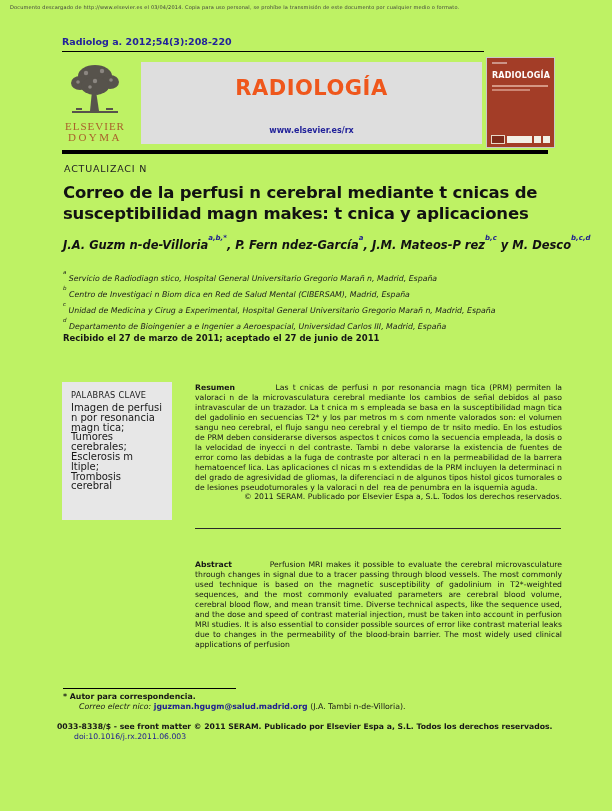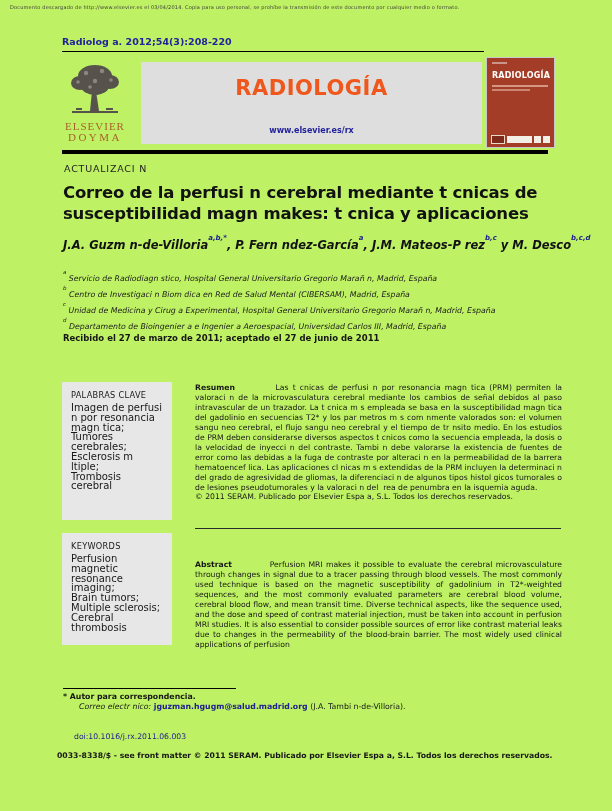--- a/index.html
+++ b/index.html
@@ -52,32 +52,32 @@
   .kw-en{top:533px;height:112px;}
   .kw-head{font-size:8.2px;letter-spacing:.3px;margin-bottom:3px;color:#191919;}
   .kw-item{font-size:10px;line-height:9.8px;color:#191919;}
 
   .abs{position:absolute;left:195px;width:367px;text-align:justify;font-size:7.7px;
        line-height:9.95px;color:#161616;}
   .abs-es{top:383px;}
   .abs-en{top:560px;}
   .abs-label{font-weight:700;}
   .abs-body{white-space:pre-wrap;margin-left:28px;}
-  .abs-copy{text-align:left;}
+  .abs-copy{text-align:right;}
 
   .divider{position:absolute;top:528px;left:195px;width:366px;height:1px;background:#2a2a2a;}
   .en-title{position:absolute;top:537px;left:195px;width:367px;font-size:8.1px;font-weight:700;
             line-height:10.5px;color:#161616;}
 
   .foot-rule{position:absolute;top:688px;left:63px;width:173px;height:1px;background:#000;}
   .corr{position:absolute;top:692px;left:63px;font-size:7.8px;font-weight:700;color:#161616;}
   .email-line{position:absolute;top:701.5px;left:71px;font-size:7.8px;color:#161616;}
   .email-label{font-style:italic;padding-left:8px;}
   .email{color:#21218f;font-weight:700;margin-top:12px;}
-  .issn{position:absolute;top:722px;left:57px;font-size:7.7px;font-weight:700;color:#161616;margin-top:29px;}
+  .issn{position:absolute;top:722px;left:57px;font-size:7.7px;font-weight:700;color:#161616;}
   .doi{position:absolute;top:731.5px;left:74px;font-size:7.7px;font-weight:400;color:#21218f;}
 </style>
 </head>
 <body>
 
 <div class="page">
 
   <div class="watermark">Documento descargado de http://www.elsevier.es el 03/04/2014. Copia para uso personal, se prohíbe la transmisión de este documento por cualquier medio o formato.</div>
 
   <div class="citation">Radiolog a. 2012;54(3):208-220</div>
@@ -153,29 +153,20 @@
   <div class="kwbox kw-es">
     <div class="kw-head">PALABRAS CLAVE</div>
     <div>
         <div class="kw-item">Imagen de perfusi n por resonancia magn tica;</div>
         <div class="kw-item">Tumores cerebrales;</div>
         <div class="kw-item">Esclerosis m ltiple;</div>
         <div class="kw-item">Trombosis cerebral</div>
       </div>
   </div>
 
-  <div class="kwbox kw-en">
-    <div class="kw-head">KEYWORDS</div>
-    <div>
-        <div class="kw-item">Perfusion magnetic resonance imaging;</div>
-        <div class="kw-item">Brain tumors;</div>
-        <div class="kw-item">Multiple sclerosis;</div>
-        <div class="kw-item">Cerebral thrombosis</div>
-      </div>
-  </div>
 
   <div class="abs abs-es">
     <div><span class="abs-label">Resumen</span><span class="abs-body">   Las t cnicas de perfusi n por resonancia magn tica (PRM) permiten la valoraci n de la microvasculatura cerebral mediante los cambios de señal debidos al paso intravascular de un trazador. La t cnica m s empleada se basa en la susceptibilidad magn tica del gadolinio en secuencias T2* y los par metros m s com nmente valorados son: el volumen sangu neo cerebral, el flujo sangu neo cerebral y el tiempo de tr nsito medio. En los estudios de PRM deben considerarse diversos aspectos t cnicos como la secuencia empleada, la dosis o la velocidad de inyecci n del contraste. Tambi n debe valorarse la existencia de fuentes de error como las debidas a la fuga de contraste por alteraci n en la permeabilidad de la barrera hematoencef lica. Las aplicaciones cl nicas m s extendidas de la PRM incluyen la determinaci n del grado de agresividad de gliomas, la diferenciaci n de algunos tipos histol gicos tumorales o de lesiones pseudotumorales y la valoraci n del  rea de penumbra en la isquemia aguda.</span></div>
     <div class="abs-copy">© 2011 SERAM. Publicado por Elsevier Espa a, S.L. Todos los derechos reservados.</div>
   </div>
 
   <div class="divider"></div>
 
 
   <div class="abs abs-en">

